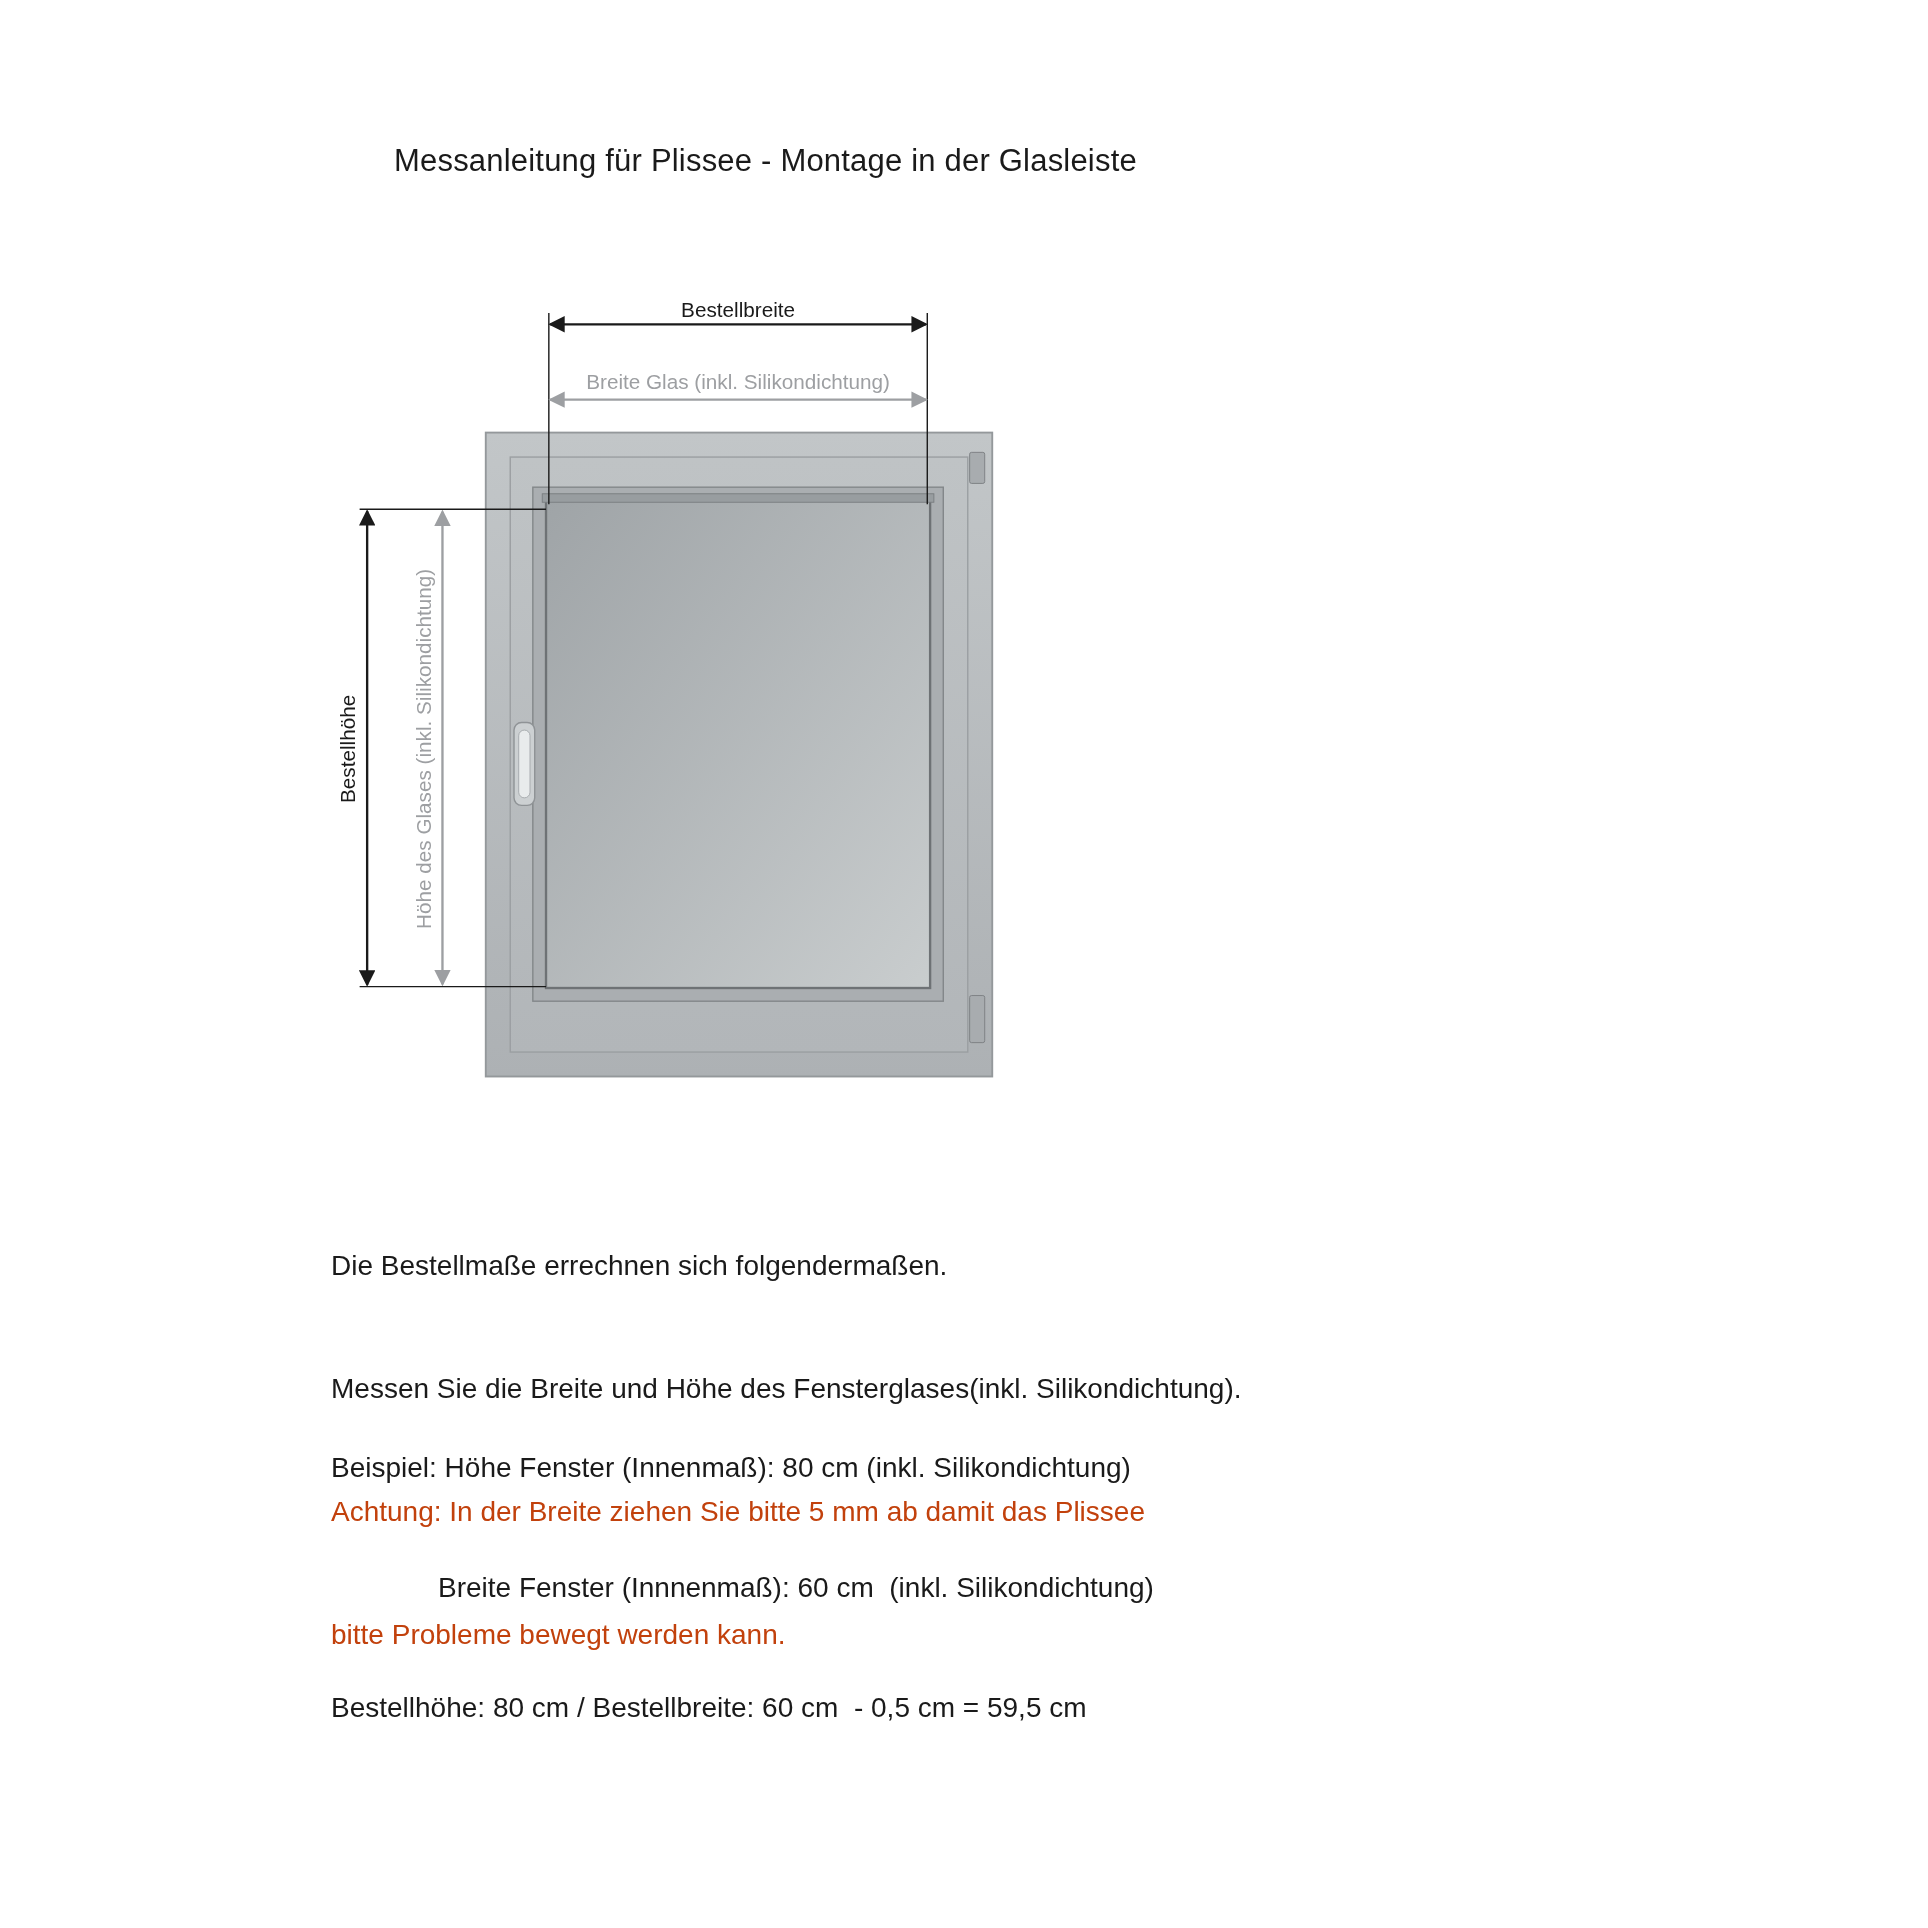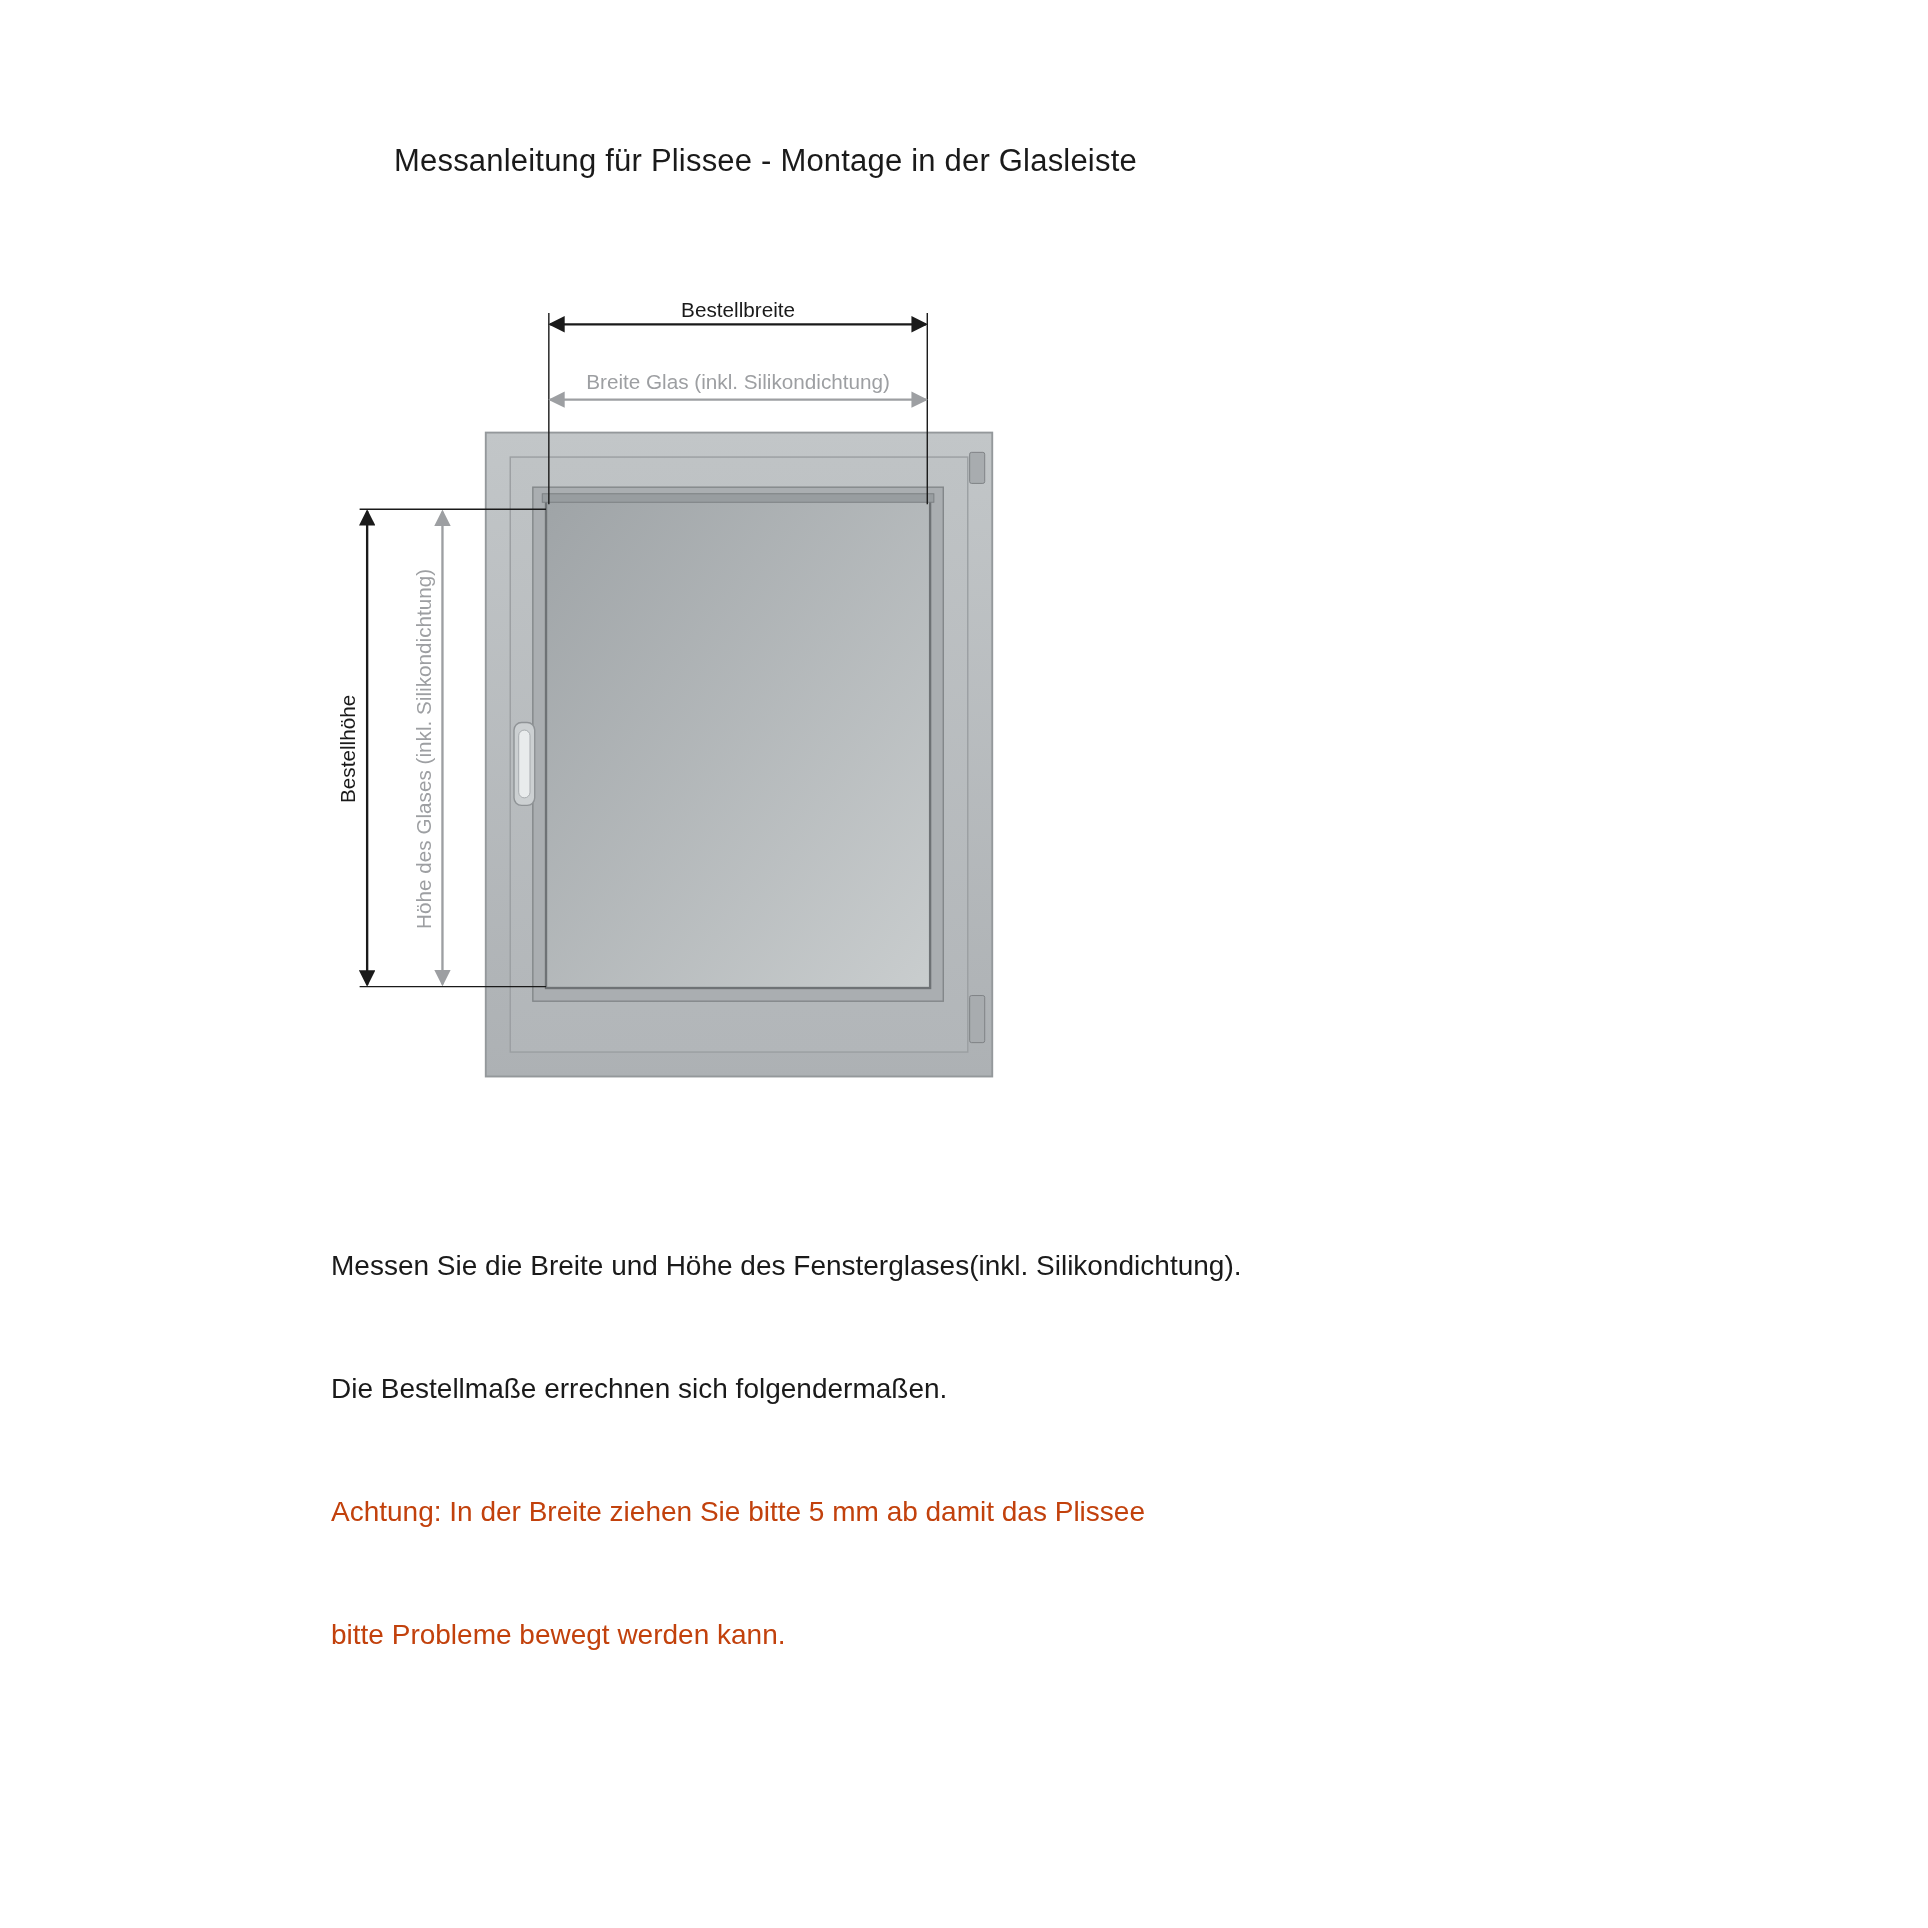--- a/index.html
+++ b/index.html
@@ -111,21 +111,26 @@
       <text class="dim-label black" x="371" y="782" text-anchor="middle" transform="rotate(-90 371 776)">Bestellhöhe</text>
     </g>
 
     <g>
       <line x1="470" y1="524" x2="470" y2="1026" stroke="#9d9fa2" stroke-width="2.5" marker-start="url(#arrowGray)" marker-end="url(#arrowGray)"></line>
       <text class="dim-label gray" x="452" y="782" text-anchor="middle" transform="rotate(-90 452 776)">Höhe des Glases (inkl. Silikondichtung)</text>
     </g>
   </svg>
 
   <div class="text-block instructions">
+    <p>Die Bestellmaße errechnen sich folgendermaßen.</p>
     <p>Messen Sie die Breite und Höhe des Fensterglases(inkl. Silikondichtung).</p>
-    <p>Die Bestellmaße errechnen sich folgendermaßen.</p>
     <p class="red">Achtung: In der Breite ziehen Sie bitte 5 mm ab damit das Plissee</p>
     <p class="red">bitte Probleme bewegt werden kann.</p>
   </div>
 
+  <div class="text-block example">
+    <p>Beispiel: Höhe Fenster (Innenmaß): 80 cm (inkl. Silikondichtung)</p>
+    <p class="indent">Breite Fenster (Innnenmaß): 60 cm  (inkl. Silikondichtung)</p>
+    <p>Bestellhöhe: 80 cm / Bestellbreite: 60 cm  - 0,5 cm = 59,5 cm</p>
+  </div>
 
 </div>
 
 
 </body></html>

